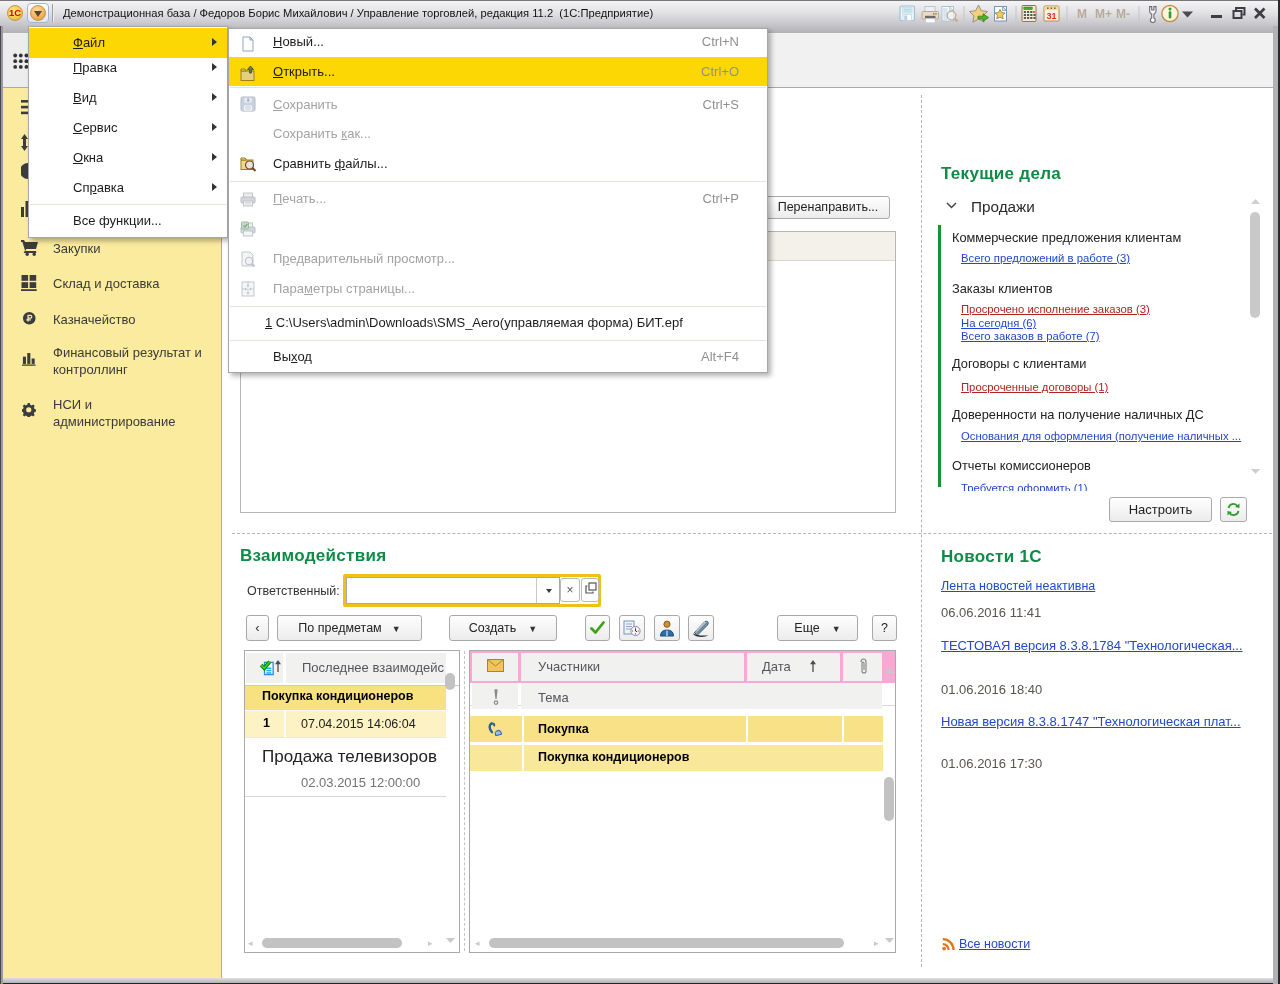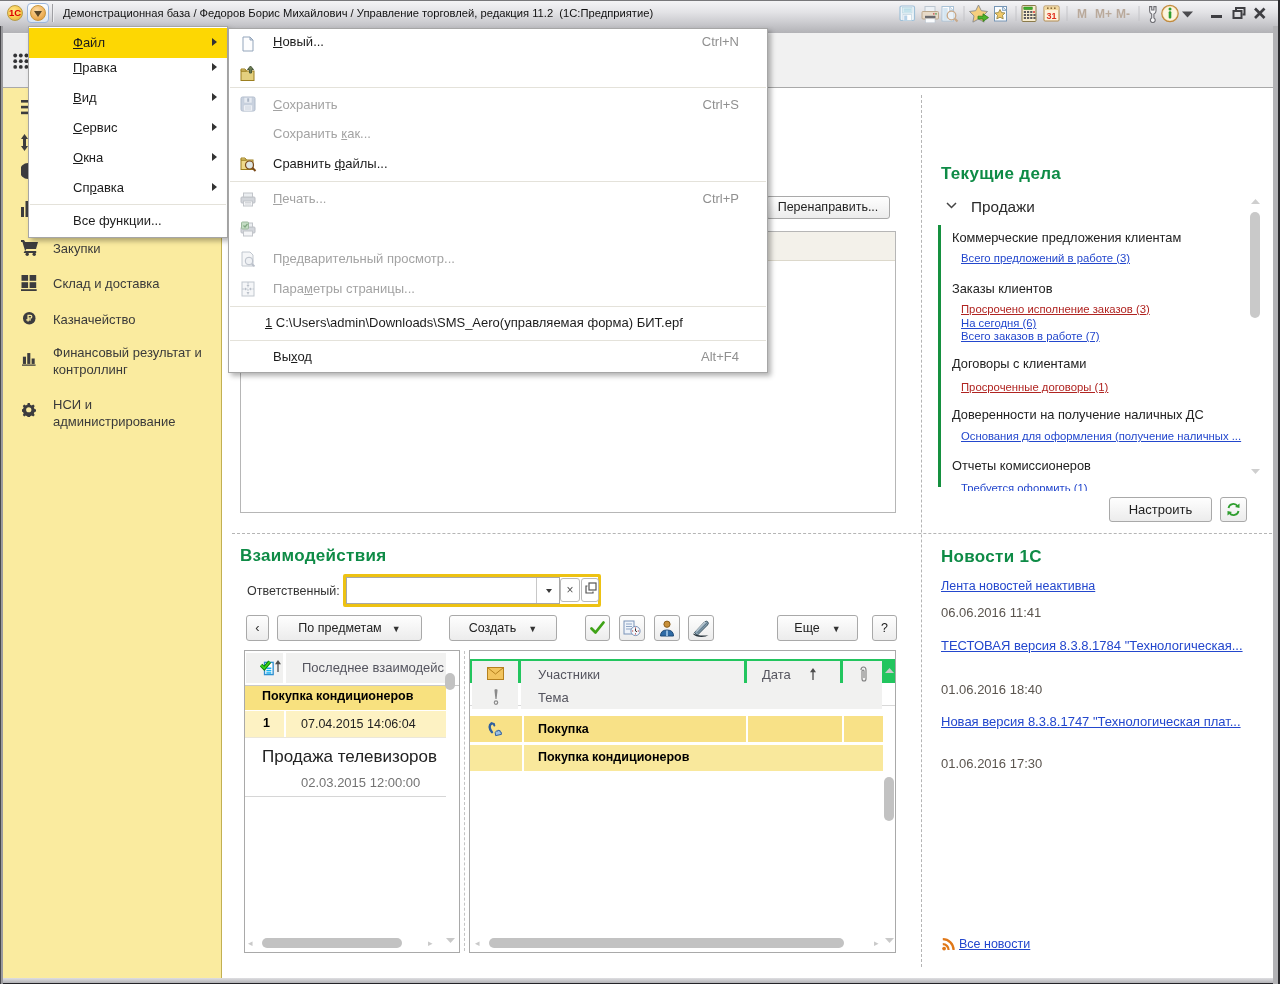--- a/index.html
+++ b/index.html
@@ -310,21 +310,21 @@
             <polygon points="4.5,5 9,0 0,0" fill="#c9c9c9"></polygon>
           </svg></div>
   <div class="abs" style="left:3px;top:288px;width:9px;height:9px;color:#c9c9c9;font-size:9px;line-height:9px;">◂</div>
   <div class="abs" style="left:17px;top:287px;width:140px;height:10px;background:#c2c2c2;border-radius:5px;"></div>
   <div class="abs" style="left:183px;top:288px;width:9px;height:9px;color:#c9c9c9;font-size:9px;line-height:9px;">▸</div>
 </div>
 </div>
 <div class="abs dashv" style="left:464px;top:651px;height:300px;border-left-color:#c4c4c4;"></div>
 <div id="righttable">
 <div class="abs" style="left:469px;top:650px;width:427px;height:303px;border:1px solid #a9a9a9;box-sizing:border-box;background:#fff;">
-  <div class="abs" style="left:0;top:8px;width:425px;height:32px;background:#22c55e;box-sizing:border-box;">
+  <div class="abs" style="left:0;top:0;width:425px;height:32px;background:#f9a8d4;box-sizing:border-box;">
     <div class="abs" style="left:2px;top:2px;width:46px;height:28px;background:#f1f1f0;"></div>
     <div class="abs" style="left:51px;top:2px;width:223px;height:28px;background:#f1f1f0;"></div>
     <div class="abs" style="left:277px;top:2px;width:93px;height:28px;background:#f1f1f0;"></div>
     <div class="abs" style="left:373px;top:2px;width:39px;height:28px;background:#f1f1f0;"></div>
     <svg class="abs" style="left:17px;top:8px;" width="17" height="13" viewBox="0 0 17 13">
             <rect x="0.5" y="0.5" width="16" height="12" fill="#f2c45e" stroke="#b5811e"></rect>
             <polyline points="0.5,0.5 8.5,7 16.5,0.5" fill="none" stroke="#b5811e"></polyline>
           </svg>
     <div class="abs th" style="left:68px;top:8px;">Участники</div>
     <div class="abs th" style="left:292px;top:8px;">Дата</div>
@@ -433,20 +433,21 @@
   <div class="mitem" style="top:26px;"><span style="margin-left:44px;"><u>П</u>равка</span><span class="marrow"></span></div>
   <div class="mitem" style="top:56px;"><span style="margin-left:44px;"><u>В</u>ид</span><span class="marrow"></span></div>
   <div class="mitem" style="top:86px;"><span style="margin-left:44px;"><u>С</u>ервис</span><span class="marrow"></span></div>
   <div class="mitem" style="top:116px;"><span style="margin-left:44px;"><u>О</u>кна</span><span class="marrow"></span></div>
   <div class="mitem" style="top:146px;"><span style="margin-left:44px;">Сп<u>р</u>авка</span><span class="marrow"></span></div>
   <div class="msep" style="top:177px;"></div>
   <div class="mitem" style="top:179px;"><span style="margin-left:44px;">Все функции...</span></div>
 </div>
 <div class="abs menu" style="left:228px;top:28px;width:540px;height:345px;">
   <div class="mitem" style="top:-2px;"><span style="margin-left:44px;"><u>Н</u>овый...</span><span class="msc">Ctrl+N</span></div>
+  <div class="mitem mhl" style="top:28px;height:29px;line-height:29px;"><span style="margin-left:44px;"><u>О</u>ткрыть...</span><span class="msc">Ctrl+O</span></div>
   <div class="msep" style="top:57.5px;"></div><div class="mitem mdis" style="top:61px;"><span style="margin-left:44px;"><u>С</u>охранить</span><span class="msc">Ctrl+S</span></div>
   <div class="mitem mdis" style="top:90px;"><span style="margin-left:44px;">Сохранить <u>к</u>ак...</span></div>
   <div class="mitem" style="top:120px;"><span style="margin-left:44px;">Сравнить <u>ф</u>айлы...</span></div>
   <div class="msep" style="top:152px;"></div>
   <div class="mitem mdis" style="top:155px;"><span style="margin-left:44px;"><u>П</u>ечать...</span><span class="msc">Ctrl+P</span></div>
   <div class="mitem mdis" style="top:215px;"><span style="margin-left:44px;">П<u>р</u>едварительный просмотр...</span></div>
   <div class="mitem mdis" style="top:245px;"><span style="margin-left:44px;">Пара<u>м</u>етры страницы...</span></div>
   <div class="msep" style="top:277px;"></div>
   <div class="mitem" style="top:279px;"><span style="margin-left:36px;"><u>1</u> C:\Users\admin\Downloads\SMS_Aero(управляемая форма) БИТ.epf</span></div>
   <div class="msep" style="top:311px;"></div>

